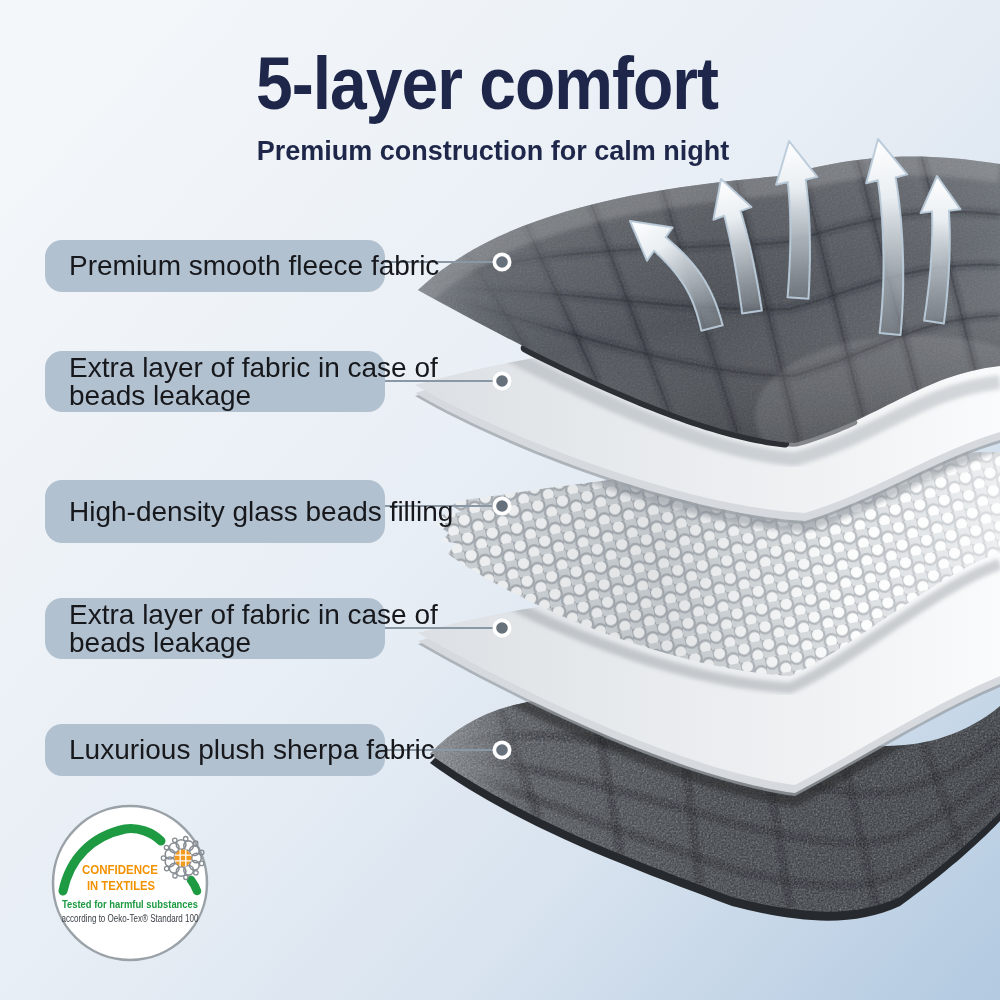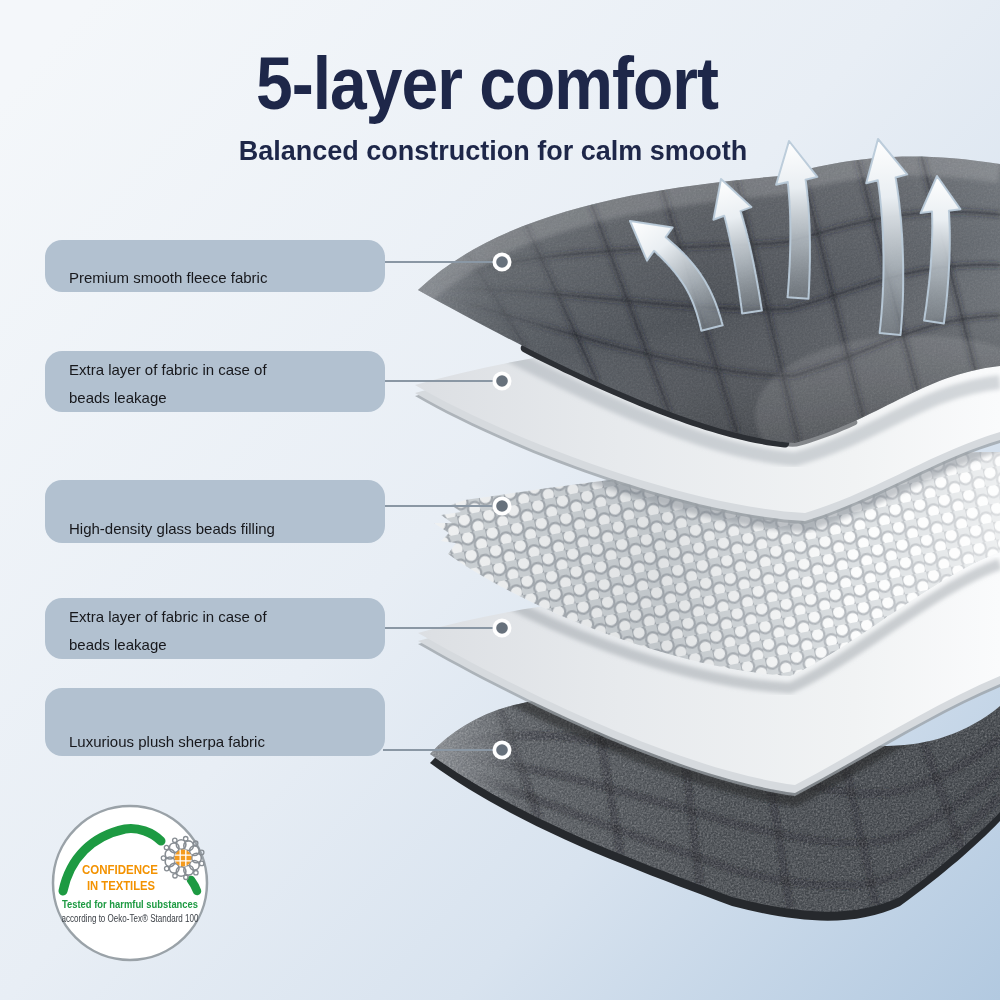--- a/index.html
+++ b/index.html
@@ -2,21 +2,21 @@
 <html><head>
 <meta charset="utf-8">
 <style>
 html,body{margin:0;padding:0;width:1000px;height:1000px;overflow:hidden}
 body{font-family:"Liberation Sans",sans-serif;position:relative}
 .title{position:absolute;left:0;top:46px;width:974px;text-align:center;
  font-size:66px;font-weight:bold;letter-spacing:-1px;color:#1e2749;line-height:1;transform:scaleY(1.12);transform-origin:top}
 .subtitle{position:absolute;left:0;top:138px;width:986px;text-align:center;
  font-size:27px;font-weight:bold;color:#1e2749;line-height:1}
 .chip{position:absolute;left:45px;width:340px;background:#b2c1d0;border-radius:17px;
- color:#17181c;font-size:15px;line-height:28px;display:flex;align-items:flex-end;
+ color:#17181c;font-size:28px;line-height:28px;display:flex;align-items:center;
  box-sizing:border-box;padding:0 6px 0 24px;white-space:nowrap}
 </style>
 </head>
 <body>
 <svg width="1000" height="1000" viewBox="0 0 1000 1000" style="position:absolute;top:0;left:0">
 <defs>
       <linearGradient id="bg" x1="0" y1="0.1" x2="1" y2="1">
  <stop offset="0" stop-color="#f4f7fa"></stop>
  <stop offset="0.45" stop-color="#e8eef5"></stop>
  <stop offset="0.7" stop-color="#d8e3ef"></stop>
@@ -262,28 +262,28 @@
       <circle cx="201.7" cy="852.4" r="2.2" fill="none" stroke="#878d93" stroke-width="1.3"></circle>
 <circle cx="183" cy="858" r="8.5" fill="#f49b1f"></circle>
 <path d="M174.5 855.2 h17 M174.5 860.8 h17 M180.2 849.5 v17 M185.8 849.5 v17" stroke="#ffffff" stroke-width="1.3" fill="none"></path>
 <text x="120" y="874" text-anchor="middle" font-family="Liberation Sans,sans-serif" font-size="12.5" font-weight="bold" fill="#f39200" textLength="76" lengthAdjust="spacingAndGlyphs">CONFIDENCE</text>
 <text x="121" y="890" text-anchor="middle" font-family="Liberation Sans,sans-serif" font-size="12.5" font-weight="bold" fill="#f39200" textLength="68" lengthAdjust="spacingAndGlyphs">IN TEXTILES</text>
 <text x="130" y="908" text-anchor="middle" font-family="Liberation Sans,sans-serif" font-size="11.5" font-weight="bold" fill="#1d9a42" textLength="136" lengthAdjust="spacingAndGlyphs">Tested for harmful substances</text>
 <text x="130" y="922" text-anchor="middle" font-family="Liberation Sans,sans-serif" font-size="10" fill="#3c4147" textLength="137" lengthAdjust="spacingAndGlyphs">according to Oeko-Tex® Standard 100</text>
 </g>
 </svg>
 <div class="title">5-layer comfort</div>
-<div class="subtitle">Balanced construction for calm smooth</div>
+<div class="subtitle">Premium construction for calm night</div>
 <div class="chip" style="top:240px;height:52px">
     <span>Premium smooth fleece fabric</span>
   </div>
 <div class="chip" style="top:351px;height:61px">
     <span>Extra layer of fabric in case of<br>beads leakage</span>
   </div>
 <div class="chip" style="top:480px;height:63px">
     <span>High-density glass beads filling</span>
   </div>
 <div class="chip" style="top:598px;height:61px">
     <span>Extra layer of fabric in case of<br>beads leakage</span>
   </div>
-<div class="chip" style="top:688px;height:68px">
+<div class="chip" style="top:724px;height:52px">
     <span>Luxurious plush sherpa fabric</span>
   </div>
 
 </body></html>

